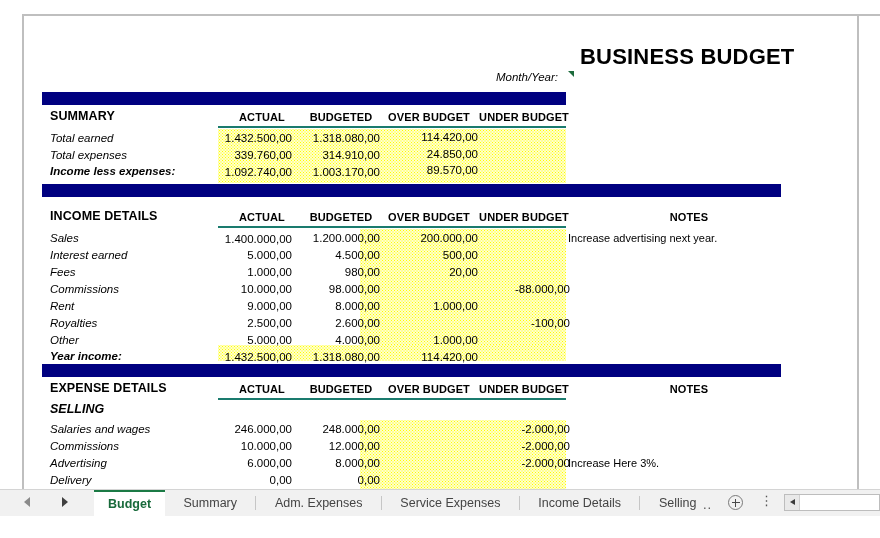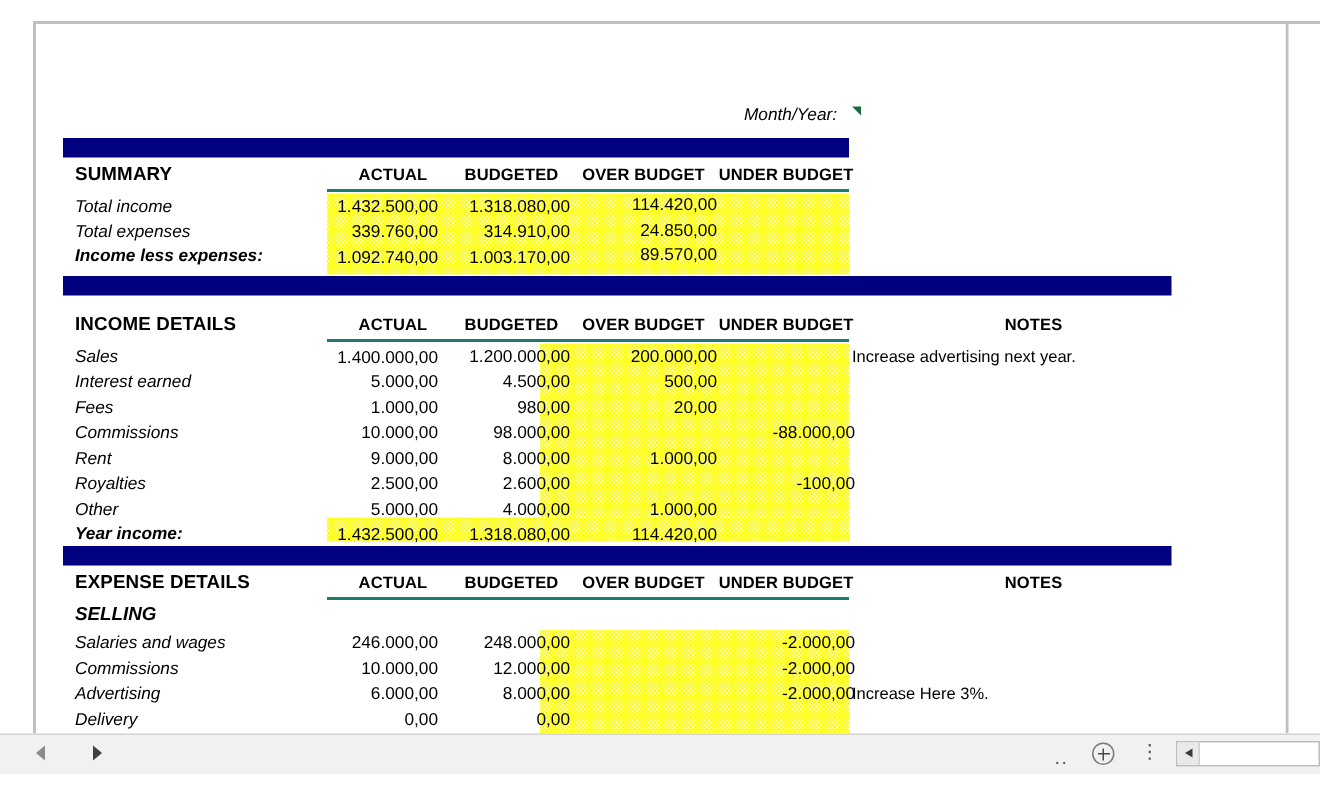--- a/index.html
+++ b/index.html
@@ -137,35 +137,36 @@
 
 <div id="app">
 
   <div class="sheet-frame">
     <div class="frame-top"></div>
     <div class="frame-left"></div>
     <div class="frame-right"></div>
 
     <div class="canvas">
 
+      <div class="title-main">BUSINESS BUDGET</div>
       <div class="monthyear">Month/Year:</div>
       <div class="comment-flag"></div>
 
       <div class="navy-bar" style="left:18px;top:76px;width:524px;"></div>
 
       <div class="cell sec-title" style="left:26px;top:93px;">SUMMARY</div>
       <div class="cell colhead" style="left:206px;top:95px;width:64px;text-align:center;">ACTUAL</div>
       <div class="cell colhead" style="left:278px;top:95px;width:78px;text-align:center;">BUDGETED</div>
       <div class="cell colhead" style="left:356px;top:95px;width:98px;text-align:center;">OVER BUDGET</div>
       <div class="cell colhead" style="left:452px;top:95px;width:96px;text-align:center;">UNDER BUDGET</div>
       <div class="teal-rule" style="left:194px;top:110px;width:348px;"></div>
 
       <div class="hl" style="left:194px;top:113px;width:348px;height:54px;"></div>
 
-      <div class="cell rowlabel" style="left:26px;top:116px;">Total income</div>
+      <div class="cell rowlabel" style="left:26px;top:116px;">Total earned</div>
       <div class="cell num" style="left:190px;top:116px;width:78px;">1.432.500,00</div>
       <div class="cell num" style="left:270px;top:116px;width:86px;">1.318.080,00</div>
       <div class="cell num" style="left:358px;top:115px;width:96px;">114.420,00</div>
       <div class="cell num" style="left:452px;top:116px;width:94px;"></div>
 
       <div class="cell rowlabel" style="left:26px;top:133px;">Total expenses</div>
       <div class="cell num" style="left:190px;top:133px;width:78px;">339.760,00</div>
       <div class="cell num" style="left:270px;top:133px;width:86px;">314.910,00</div>
       <div class="cell num" style="left:358px;top:132px;width:96px;">24.850,00</div>
       <div class="cell num" style="left:452px;top:133px;width:94px;"></div>
@@ -278,20 +279,32 @@
 
     </div>
   </div>
 
   <div class="tabbar">
     <div class="navbtns">
       <div class="navarrow left"></div>
       <div class="navarrow right"></div>
     </div>
 
+    <div class="tabs">
+      <span class="tab active">Budget</span>
+      <span class="tab">Summary</span>
+      <span class="tab-sep"></span>
+      <span class="tab">Adm. Expenses</span>
+      <span class="tab-sep"></span>
+      <span class="tab">Service Expenses</span>
+      <span class="tab-sep"></span>
+      <span class="tab">Income Details</span>
+      <span class="tab-sep"></span>
+      <span class="tab">Selling</span>
+    </div>
 
     <div class="tab-dots">..</div>
 
     <div class="addsheet">
       <div class="ring"></div>
       <div class="h"></div>
       <div class="v"></div>
     </div>
 
     <div class="vdots">⋮</div>

